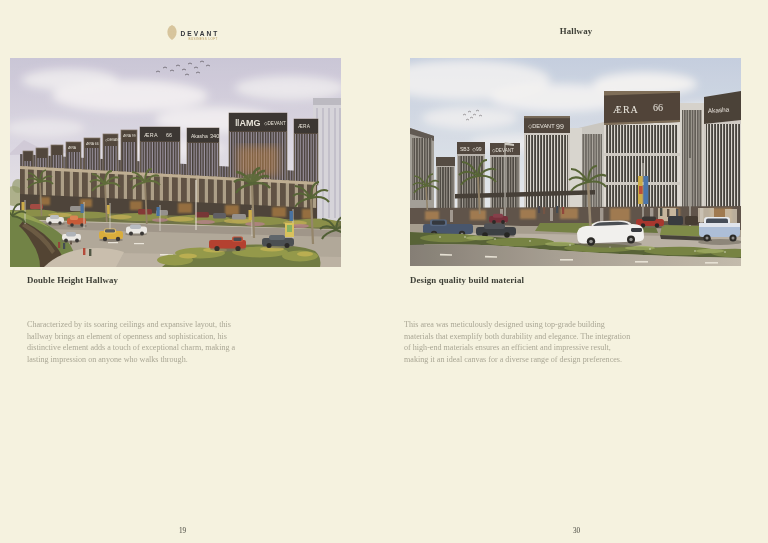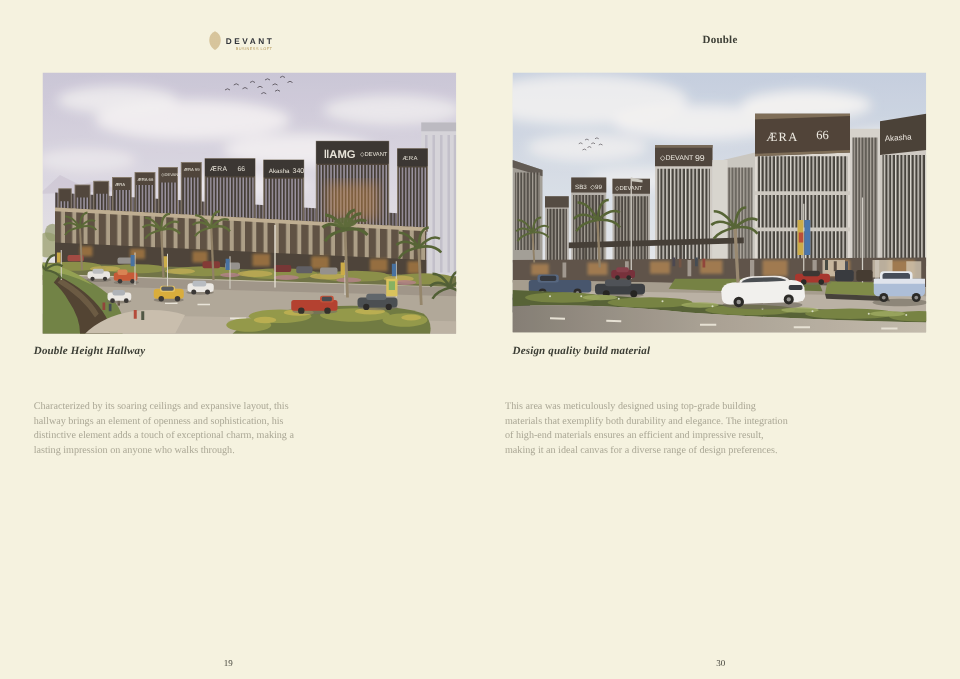--- a/index.html
+++ b/index.html
@@ -1,40 +1,40 @@
 <!DOCTYPE html>
 <html><head>
 <meta charset="utf-8">
 <style>
   html,body{margin:0;padding:0;}
   body{width:768px;height:543px;background:#f5f2df;font-family:"Liberation Serif",serif;overflow:hidden;position:relative;}
   .abs{position:absolute;}
-  .heading{font-weight:bold;font-size:8.8px;color:#3c3e35;letter-spacing:0.15px;font-style:italic;}
+  .heading{font-weight:bold;font-size:8.8px;color:#3c3e35;letter-spacing:0.15px;}
   .para{font-size:8.1px;line-height:11.6px;color:#aaa795;white-space:nowrap;margin-top:32px;}
   .pagenum{font-size:7.2px;color:#44443c;}
 </style>
 </head>
 <body>
 
 <div class="abs" style="left:165px;top:23px;width:90px;height:20px;">
   <svg width="90" height="20" viewBox="0 0 90 20">
     <defs>
       <pattern id="golddots" width="1.6" height="1.6" patternUnits="userSpaceOnUse">
         <circle cx="0.8" cy="0.8" r="0.62" fill="#aa8138"></circle>
       </pattern>
     </defs>
     <path d="M7 2 C10.1 3.5 11.6 5.8 11.6 9 C11.6 12.8 9.6 15.5 7 16.9 C4.4 15.5 2.4 12.8 2.4 9 C2.4 5.8 3.9 3.5 7 2 Z" fill="url(#golddots)"></path>
     <text x="15.5" y="12.5" font-family="Liberation Sans, sans-serif" font-size="6.6" font-weight="bold" letter-spacing="2.05" fill="#33363b">DEVANT</text>
     <text x="23.5" y="17.4" font-family="Liberation Sans, sans-serif" font-size="3.1" letter-spacing="0.38" fill="#b89a5a">BUSINESS LOFT</text>
   </svg>
 </div>
 
-<div class="abs" style="left:480px;top:25.5px;width:192px;text-align:center;font-weight:bold;font-size:8.8px;color:#3c3e35;letter-spacing:0.2px;">Double</div>
-
-<div class="abs" style="left:34px;top:58px;width:388px;height:209px;">
+<div class="abs" style="left:480px;top:25.5px;width:192px;text-align:center;font-weight:bold;font-size:8.8px;color:#3c3e35;letter-spacing:0.2px;">Hallway</div>
+
+<div class="abs" style="left:10px;top:58px;width:388px;height:209px;">
 <svg id="leftphoto" width="331" height="209" viewBox="0 0 331 209">
 <defs>
   <linearGradient id="Lsky" x1="0" y1="0" x2="0" y2="1">
     <stop offset="0" stop-color="#c8c4d7"></stop>
           <stop offset="0.45" stop-color="#dbd8e3"></stop>
           <stop offset="1" stop-color="#efedec"></stop>
   </linearGradient>
   <pattern id="Lslat" width="2.6" height="8" patternUnits="userSpaceOnUse">
     <rect width="2.6" height="8" fill="#877f90"></rect>
           <rect x="0" width="1.55" height="8" fill="#423b34"></rect>

